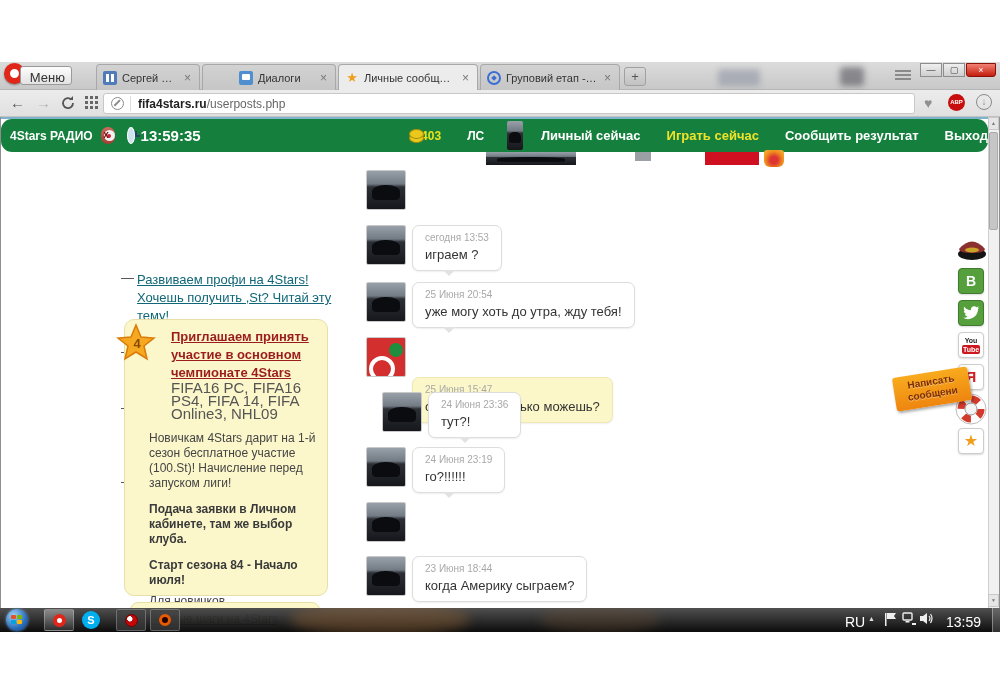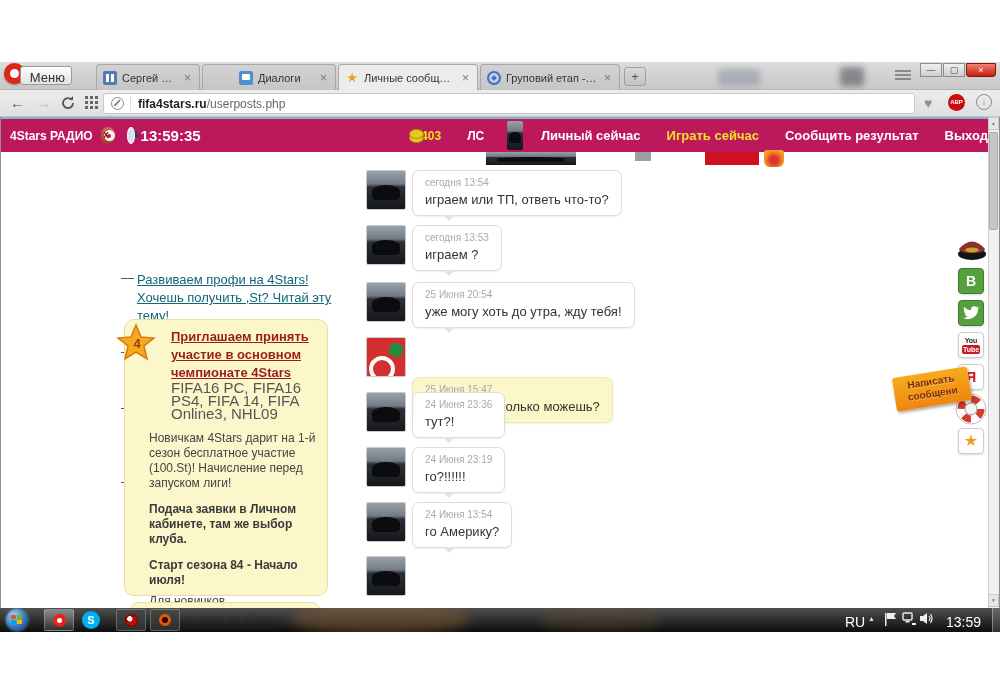--- a/index.html
+++ b/index.html
@@ -41,21 +41,21 @@
   .urlsep { width:1px; height:15px; background:#ddd; margin-right:7px; }
   .urltext { font-size:12px; color:#222; }
   .urltext .path { color:#666; }
   .heart { font-size:14px; color:#909090; }
   .abp { width:17px; height:17px; background:#c70d0d; border-radius:50%; color:#fff; font-size:6px; font-weight:bold; text-align:center; line-height:17px; }
   .dlbtn { width:16px; height:16px; border:1.5px solid #8a8a8a; border-radius:50%; color:#8a8a8a; font-size:10px; text-align:center; line-height:14px; }
 
   
   .page { left:1px; top:117px; width:987px; height:491px; background:#fff; overflow:hidden; }
   .topline { left:0; top:0; width:987px; height:2px; background:#7db4cc; }
-  .greenbar { left:0; top:2px; width:987px; height:33px; background:#be185d; display:flex; align-items:center; color:#fff; }
+  .greenbar { left:0; top:2px; width:987px; height:33px; background:#15803d; display:flex; align-items:center; color:#fff;border-radius:11px; }
   .brand { font-size:12px; font-weight:bold; margin-left:9px; white-space:nowrap; }
   .radio-pill { width:36px; height:17px; margin-left:8px; background:linear-gradient(#cf6a5e,#a33c31); border-radius:9px; position:relative; }
   .radio-pill .disc { position:absolute; left:3px; top:3px; width:11px; height:11px; background:#f2f2f2; border-radius:50%; }
   .radio-pill .disc:before { content:""; position:absolute; left:3.5px; top:3.5px; width:4px; height:4px; background:#c23; border-radius:50%; }
   .radio-pill .rx { position:absolute; right:6px; top:2px; font-size:10px; font-weight:bold; color:#7a1010; }
   .clock-ic { width:17px; height:17px; margin-left:12px; border-radius:50%; background:#cfe3ee; border:1px solid #fff; position:relative; }
   .clock-ic:before { content:""; position:absolute; left:7px; top:3px; width:2px; height:6px; background:#246; }
   .clock-ic:after { content:""; position:absolute; left:7px; top:7px; width:5px; height:2px; background:#246; }
   .clock-txt { font-size:15px; font-weight:bold; margin-left:6px; }
   .coin { width:14px; height:13px; position:relative; margin-left:208px; }
@@ -276,25 +276,20 @@
     <a class="promo-link">Первые шаги на 4Stars</a>
   </div>
   <svg class="abs promo-star" width="40" height="40" viewBox="0 0 40 40">
     <polygon points="20,2 25,14 38,15 28,23 31,36 20,29 9,36 12,23 2,15 15,14" fill="#f6a821" stroke="#d97b08" stroke-width="1.5"></polygon>
     <text x="21" y="25" font-size="13" font-weight="bold" fill="#8a4a00" text-anchor="middle">4</text>
   </svg>
   <div class="abs promo2"></div>
 
   <div class="abs msg-row" style="top:170px;">
     <div class="avatar car-img"></div>
-    <div class="bubble">
-      <div class="msg-time">сегодня 13:54</div>
-      <div class="msg-text">играем или ТП, ответь что-то?</div>
-      <div class="tail"></div>
-    </div>
   </div>
   <div class="abs msg-row" style="top:225px;">
     <div class="avatar car-img"></div>
     <div class="bubble">
       <div class="msg-time">сегодня 13:53</div>
       <div class="msg-text">играем ?</div>
       <div class="tail"></div>
     </div>
   </div>
   <div class="abs msg-row" style="top:282px;">
@@ -306,46 +301,45 @@
     </div>
   </div>
   <div class="abs msg-row" style="top:337px;">
     <div class="avatar red-logo"></div>
     <div class="bubble own">
       <div class="msg-time">25 Июня 15:47</div>
       <div class="msg-text">сегодня во сколько можешь?</div>
       <div class="tail own"></div>
     </div>
   </div>
-  <div class="abs msg-row" style="top:392px;">
+  <div class="abs msg-row" style="top:392px;margin-left:16px;">
     <div class="avatar car-img"></div>
     <div class="bubble">
       <div class="msg-time">24 Июня 23:36</div>
       <div class="msg-text">тут?!</div>
       <div class="tail"></div>
     </div>
   </div>
   <div class="abs msg-row" style="top:447px;">
     <div class="avatar car-img"></div>
     <div class="bubble">
       <div class="msg-time">24 Июня 23:19</div>
       <div class="msg-text">го?!!!!!!</div>
       <div class="tail"></div>
     </div>
   </div>
   <div class="abs msg-row" style="top:502px;">
     <div class="avatar car-img"></div>
+  </div>
+  <div class="abs msg-row" style="top:556px;">
+    <div class="avatar car-img"></div>
     <div class="bubble">
-      <div class="msg-time">24 Июня 13:54</div>
-      <div class="msg-text">го Америку?</div>
-      <div class="tail"></div>
-    </div>
-  </div>
-  <div class="abs msg-row" style="top:556px;">
-    <div class="avatar car-img"></div>
+      <div class="msg-time">23 Июня 18:44</div>
+      <div class="msg-text">когда Америку сыграем?</div>
+    </div>
   </div>
 
   <div class="abs scrollbar"></div>
   <div class="abs scr-btn" style="top:117px;">▲</div>
   <div class="abs scr-thumb"></div>
   <div class="abs scr-btn" style="top:594px;">▼</div>
 
   <svg class="abs" style="left:956px;top:232px;" width="32" height="30" viewBox="0 0 32 30">
     <ellipse cx="16" cy="22" rx="14" ry="6" fill="#141414"></ellipse>
     <path d="M3 17 Q16 2 29 17 Q29 21 16 21 Q3 21 3 17" fill="#8b2f2f"></path>

